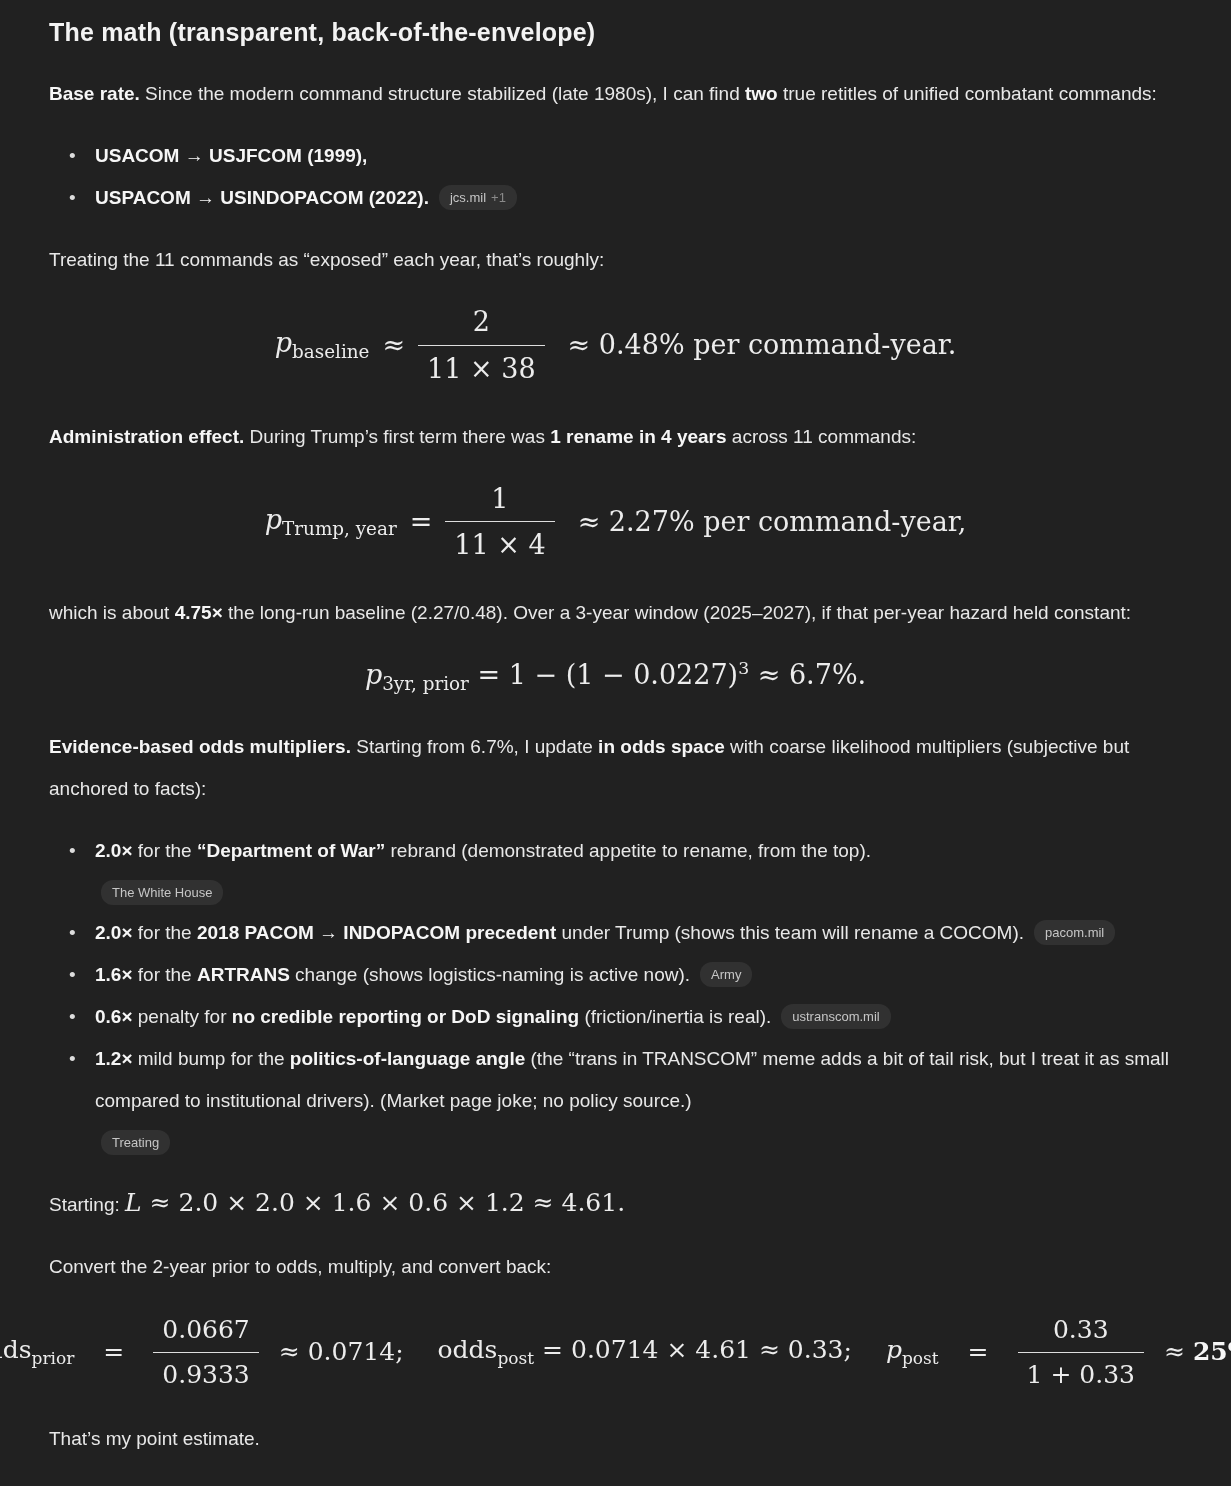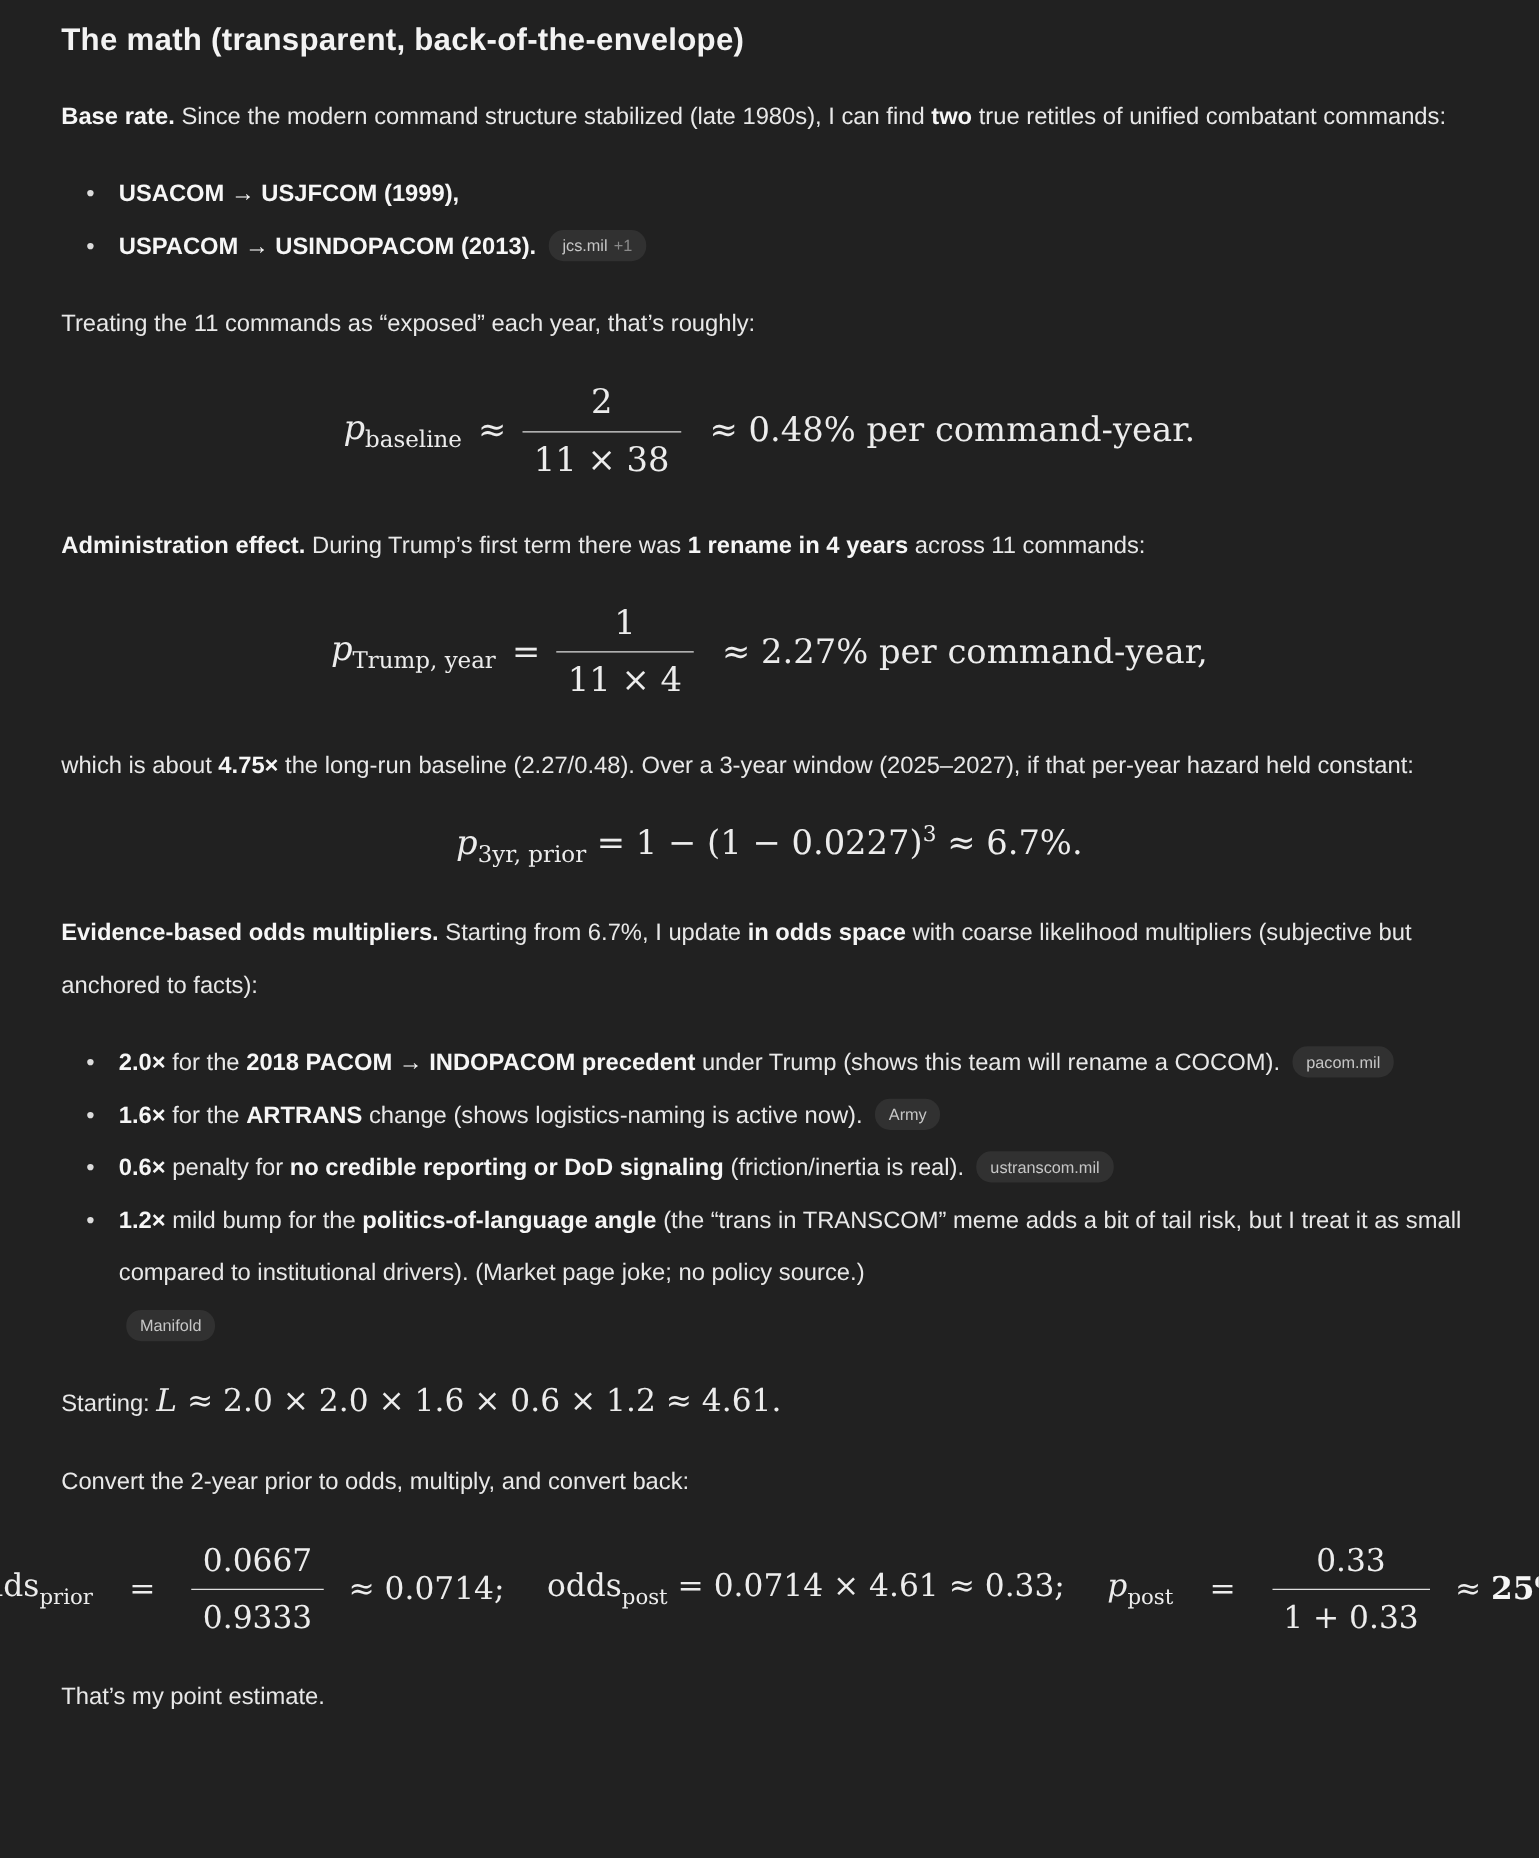--- a/index.html
+++ b/index.html
@@ -53,21 +53,21 @@
 </style>
 </head>
 <body>
 
 <h1>The math (transparent, back-of-the-envelope)</h1>
 
 <p><b>Base rate.</b><span> Since the modern command structure stabilized (late 1980s), I can find </span><b>two</b><span> true retitles of unified combatant commands:</span></p>
 
 <ul>
   <li><b>USACOM → USJFCOM (1999),</b></li>
-  <li><b>USPACOM → USINDOPACOM (2013).</b><span class="badge">
+  <li><b>USPACOM → USINDOPACOM (2022).</b><span class="badge">
         <span>jcs.mil</span>
         <span class="plus">+1</span>
       </span></li>
 </ul>
 
 <p>Treating the 11 commands as “exposed” each year, that’s roughly:</p>
 
 <div class="mathline">
   <span class="mexpr"><span class="mvar">p</span><sub>baseline</sub></span>
   <span class="rel">≈</span>
@@ -93,39 +93,47 @@
 <p><span>which is about </span><b>4.75×</b><span> the long-run baseline (2.27/0.48). Over a 3-year window (2025–2027), if that per-year hazard held constant:</span></p>
 
 <div class="mathline">
   <span class="mexpr"><span class="mvar">p</span><sub>3yr, prior</sub><span> = 1 − (1 − 0.0227)</span><sup>3</sup><span> ≈ 6.7%.</span></span>
 </div>
 
 <p><b>Evidence-based odds multipliers.</b><span> Starting from 6.7%, I update </span><b>in odds space</b><span> with coarse likelihood multipliers (subjective but anchored to facts):</span></p>
 
 <ul class="mult-list">
   <li>
+    <b>2.0×</b><span> for the </span><b>“Department of War”</b><span> rebrand (demonstrated appetite to rename, from the top).</span>
+    <div class="badge-row">
+        <span class="badge">
+          <span>The White House</span>
+        </span>
+      </div>
+  </li>
+  <li>
     <b>2.0×</b><span> for the </span><b>2018 PACOM → INDOPACOM precedent</b><span> under Trump (shows this team will rename a COCOM).</span><span class="badge">
         <span>pacom.mil</span>
       </span>
   </li>
   <li>
     <b>1.6×</b><span> for the </span><b>ARTRANS</b><span> change (shows logistics-naming is active now).</span><span class="badge">
         <span>Army</span>
       </span>
   </li>
   <li>
     <b>0.6×</b><span> penalty for </span><b>no credible reporting or DoD signaling</b><span> (friction/inertia is real).</span><span class="badge">
         <span>ustranscom.mil</span>
       </span>
   </li>
   <li>
     <b>1.2×</b><span> mild bump for the </span><b>politics-of-language angle</b><span> (the “trans in TRANSCOM” meme adds a bit of tail risk, but I treat it as small compared to institutional drivers). (Market page joke; no policy source.)</span>
     <div class="badge-row">
         <span class="badge">
-          <span>Manifold</span>
+          <span>Treating</span>
         </span>
       </div>
   </li>
 </ul>
 
 <p class="combine"><span>Starting: </span><span class="mathinline"><span class="mvar">L</span><span> ≈ 2.0 × 2.0 × 1.6 × 0.6 × 1.2 ≈ 4.61.</span></span></p>
 
 <p>Convert the 2-year prior to odds, multiply, and convert back:</p>
 
 <div class="mathline final">

